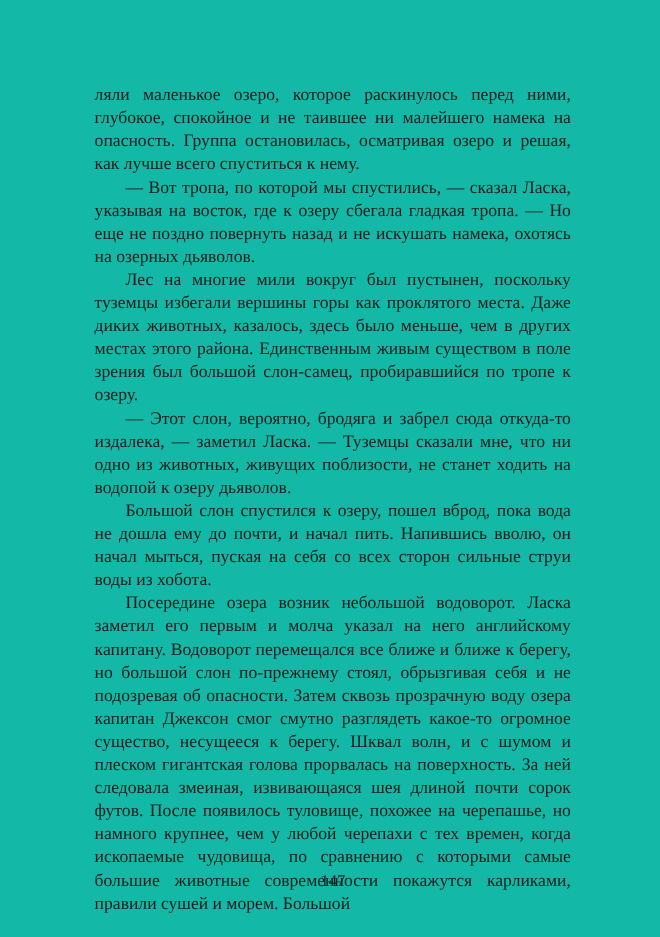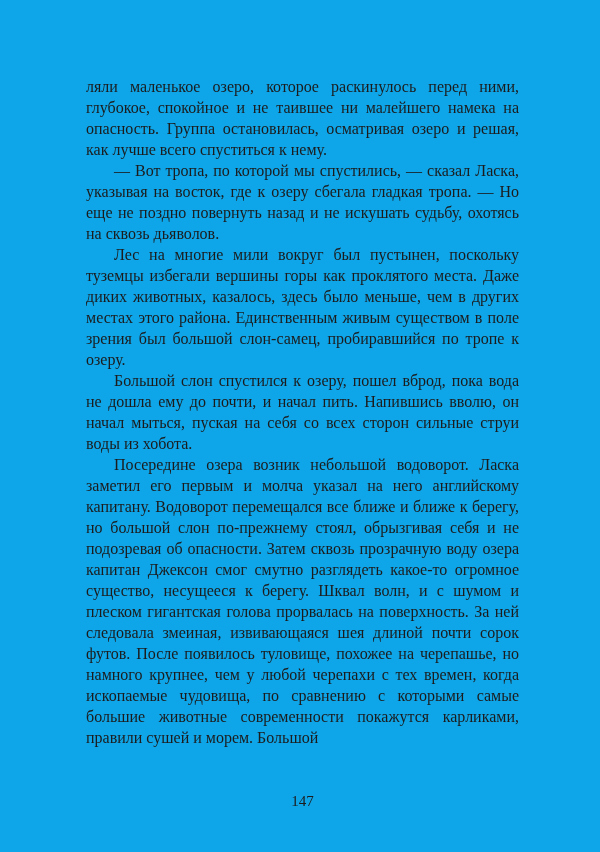--- a/index.html
+++ b/index.html
@@ -4,21 +4,21 @@
 <style>
   html, body {
     margin: 0;
     padding: 0;
     background: #ffffff;
   }
   .page {
     position: relative;
     width: 600px;
     height: 852px;
-    background: #0ea5e9;
+    background: #14b8a6;
     overflow: hidden;
     font-family: "Liberation Serif", "DejaVu Serif", serif;
     color: #1c1c1c;
   }
   .text-block {
     position: absolute;
     left: 86px;
     top: 76px;
     width: 433px;
     font-size: 16px;
@@ -44,19 +44,20 @@
     font-size: 15px;
     color: #1c1c1c;
   }
 </style>
 </head>
 <body>
 
 <div class="page">
   <div class="text-block" id="paragraphs-container">
       <p>ляли маленькое озеро, которое раскинулось перед ними, глубокое, спокойное и не таившее ни малейшего намека на опасность. Группа остановилась, осматривая озеро и решая, как лучше всего спуститься к нему.</p>
-      <p>— Вот тропа, по которой мы спустились, — сказал Ласка, указывая на восток, где к озеру сбегала гладкая тропа. — Но еще не поздно повернуть назад и не искушать судьбу, охотясь на сквозь дьяволов.</p>
+      <p>— Вот тропа, по которой мы спустились, — сказал Ласка, указывая на восток, где к озеру сбегала гладкая тропа. — Но еще не поздно повернуть назад и не искушать намека, охотясь на озерных дьяволов.</p>
       <p>Лес на многие мили вокруг был пустынен, поскольку туземцы избегали вершины горы как проклятого места. Даже диких животных, казалось, здесь было меньше, чем в других местах этого района. Единственным живым существом в поле зрения был большой слон-самец, пробиравшийся по тропе к озеру.</p>
+      <p>— Этот слон, вероятно, бродяга и забрел сюда откуда-то издалека, — заметил Ласка. — Туземцы сказали мне, что ни одно из животных, живущих поблизости, не станет ходить на водопой к озеру дьяволов.</p>
       <p>Большой слон спустился к озеру, пошел вброд, пока вода не дошла ему до почти, и начал пить. Напившись вволю, он начал мыться, пуская на себя со всех сторон сильные струи воды из хобота.</p>
       <p>Посередине озера возник небольшой водоворот. Ласка заметил его первым и молча указал на него английскому капитану. Водоворот перемещался все ближе и ближе к берегу, но большой слон по-прежнему стоял, обрызгивая себя и не подозревая об опасности. Затем сквозь прозрачную воду озера капитан Джексон смог смутно разглядеть какое-то огромное существо, несущееся к берегу. Шквал волн, и с шумом и плеском гигантская голова прорвалась на поверхность. За ней следовала змеиная, извивающаяся шея длиной почти сорок футов. После появилось туловище, похожее на черепашье, но намного крупнее, чем у любой черепахи с тех времен, когда ископаемые чудовища, по сравнению с которыми самые большие животные современности покажутся карликами, правили сушей и морем. Большой</p>
     </div>
   <div class="page-number">147</div>
 </div>
 
 </body></html>

